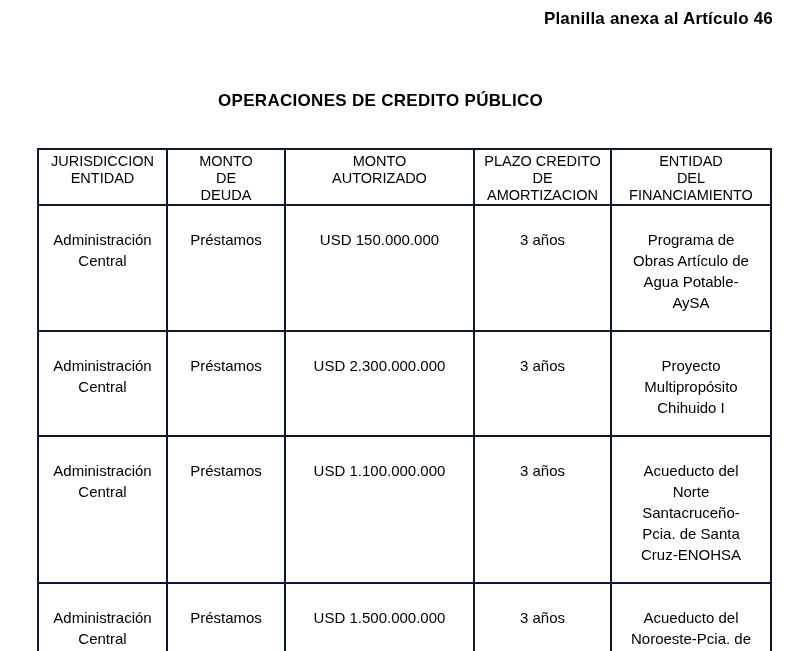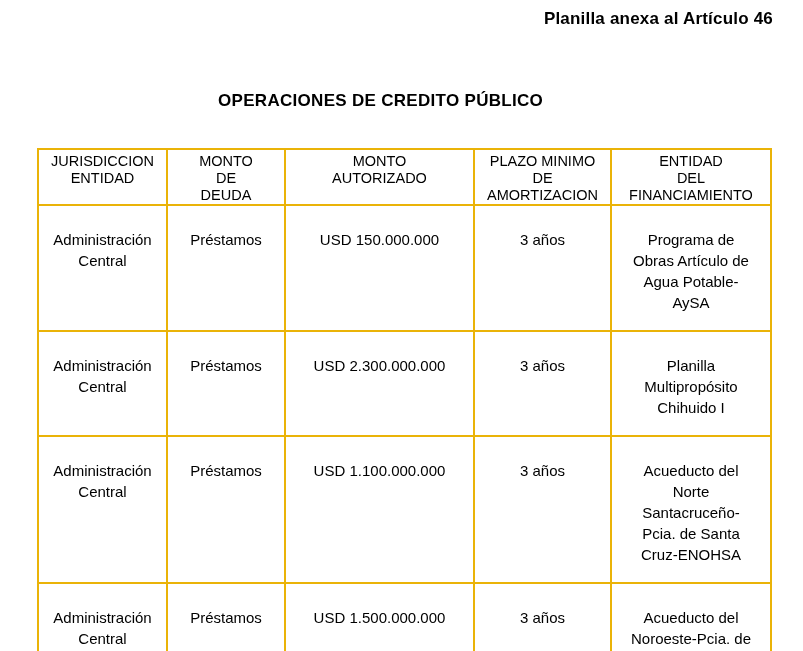--- a/index.html
+++ b/index.html
@@ -34,21 +34,21 @@
   table.credit-table {
     position: absolute;
     top: 148px;
     left: 37px;
     width: 733px;
     border-collapse: collapse;
     table-layout: fixed;
   }
   table.credit-table th,
   table.credit-table td {
-    border: 2px solid #eab308;
+    border: 2px solid #0f172a;
     text-align: center;
     vertical-align: top;
     white-space: pre-line;
     overflow: hidden;
     margin-top: 36px;
   }
   table.credit-table th {
     font-weight: normal;
     font-size: 14.5px;
     line-height: 17px;
@@ -88,21 +88,21 @@
   </colgroup>
   <thead>
     <tr>
       <th>JURISDICCION
 ENTIDAD</th>
       <th>MONTO
 DE
 DEUDA</th>
       <th>MONTO
 AUTORIZADO</th>
-      <th>PLAZO MINIMO
+      <th>PLAZO CREDITO
 DE
 AMORTIZACION</th>
       <th>ENTIDAD
 DEL
 FINANCIAMIENTO</th>
     </tr>
   </thead>
   <tbody>
     <tr>
       <td>Administración
@@ -114,21 +114,21 @@
 Obras Artículo de
 Agua Potable-
 AySA</td>
     </tr>
     <tr>
       <td>Administración
 Central</td>
       <td>Préstamos</td>
       <td>USD 2.300.000.000</td>
       <td>3 años</td>
-      <td>Planilla
+      <td>Proyecto
 Multipropósito
 Chihuido I</td>
     </tr>
     <tr>
       <td>Administración
 Central</td>
       <td>Préstamos</td>
       <td>USD 1.100.000.000</td>
       <td>3 años</td>
       <td>Acueducto del

